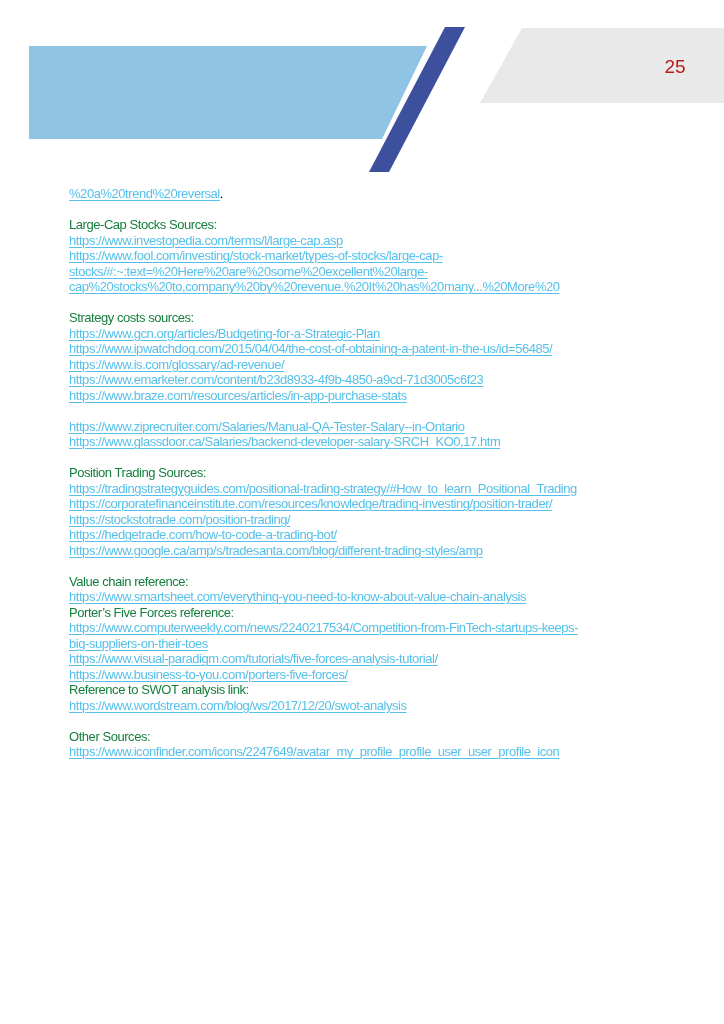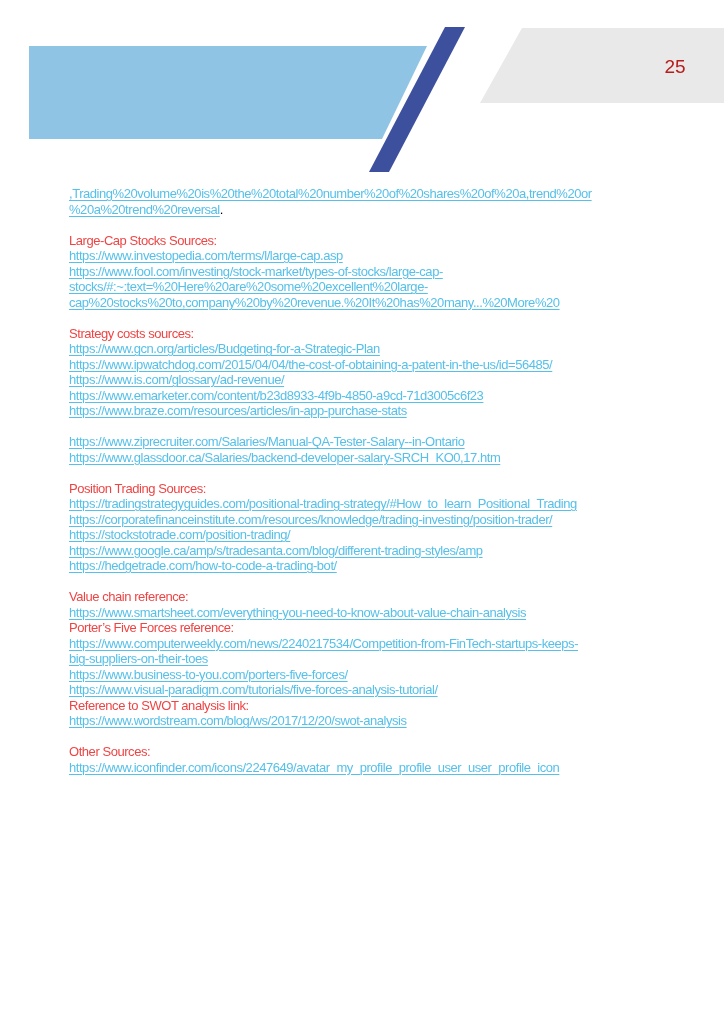--- a/index.html
+++ b/index.html
@@ -13,41 +13,40 @@
   .header-art { position:absolute; top:0; left:0; }
   .page-number {
     position:absolute; top:56px; left:645px; width:60px;
     text-align:center; font-size:19px; color:#b91c1c;
   }
   .refs {
     position:absolute; left:69px; top:186px; width:640px;
     font-size:13px; letter-spacing:-0.45px; color:#000000;
   }
   .row { height:15.5px; line-height:15.5px; white-space:nowrap; }
-  .heading { color:#ef4444; }
+  .heading { color:#15803d; }
   a.ref-link { display:block; color:var(--link,#55C0E9); cursor:pointer; text-decoration:none; }
   .u { text-decoration:underline; text-decoration-thickness:1px; text-underline-offset:2px; }
   .suffix { color:#000000; text-decoration:none; }
 </style>
 </head>
 <body>
 
 <div class="page">
 
   <svg class="header-art" width="724" height="200" viewBox="0 0 724 200" xmlns="http://www.w3.org/2000/svg">
     <polygon points="29,46 427,46 382,139 29,139" fill="#8FC4E4"></polygon>
     <polygon points="445,27 465,27 389,172 369,172" fill="#3D509E"></polygon>
     <polygon points="522,28 724,28 724,103 480,103" fill="#E9E9E9"></polygon>
   </svg>
 
   <div class="page-number">25</div>
 
   <main class="refs" id="refs">
       <a class="ref-link">
-        <div class="row"><span class="u">,Trading%20volume%20is%20the%20total%20number%20of%20shares%20of%20a,trend%20or</span></div>
         <div class="row"><span class="u">%20a%20trend%20reversal</span><span class="suffix">.</span></div>
       </a>
       <div class="row gap"></div>
       <div class="row heading">Large-Cap Stocks Sources:</div>
       <a class="ref-link">
         <div class="row"><span class="u">https://www.investopedia.com/terms/l/large-cap.asp</span></div>
       </a>
       <a class="ref-link">
         <div class="row"><span class="u">https://www.fool.com/investing/stock-market/types-of-stocks/large-cap-</span></div>
         <div class="row"><span class="u">stocks/#:~:text=%20Here%20are%20some%20excellent%20large-</span></div>
@@ -82,40 +81,40 @@
       <a class="ref-link">
         <div class="row"><span class="u">https://tradingstrategyguides.com/positional-trading-strategy/#How_to_learn_Positional_Trading</span></div>
       </a>
       <a class="ref-link">
         <div class="row"><span class="u">https://corporatefinanceinstitute.com/resources/knowledge/trading-investing/position-trader/</span></div>
       </a>
       <a class="ref-link">
         <div class="row"><span class="u">https://stockstotrade.com/position-trading/</span></div>
       </a>
       <a class="ref-link">
-        <div class="row"><span class="u">https://www.google.ca/amp/s/tradesanta.com/blog/different-trading-styles/amp</span></div>
+        <div class="row"><span class="u">https://hedgetrade.com/how-to-code-a-trading-bot/</span></div>
       </a>
       <a class="ref-link">
-        <div class="row"><span class="u">https://hedgetrade.com/how-to-code-a-trading-bot/</span></div>
+        <div class="row"><span class="u">https://www.google.ca/amp/s/tradesanta.com/blog/different-trading-styles/amp</span></div>
       </a>
       <div class="row gap"></div>
       <div class="row heading">Value chain reference:</div>
       <a class="ref-link">
         <div class="row"><span class="u">https://www.smartsheet.com/everything-you-need-to-know-about-value-chain-analysis</span></div>
       </a>
       <div class="row heading">Porter’s Five Forces reference:</div>
       <a class="ref-link">
         <div class="row"><span class="u">https://www.computerweekly.com/news/2240217534/Competition-from-FinTech-startups-keeps-</span></div>
         <div class="row"><span class="u">big-suppliers-on-their-toes</span></div>
       </a>
       <a class="ref-link">
-        <div class="row"><span class="u">https://www.business-to-you.com/porters-five-forces/</span></div>
+        <div class="row"><span class="u">https://www.visual-paradigm.com/tutorials/five-forces-analysis-tutorial/</span></div>
       </a>
       <a class="ref-link">
-        <div class="row"><span class="u">https://www.visual-paradigm.com/tutorials/five-forces-analysis-tutorial/</span></div>
+        <div class="row"><span class="u">https://www.business-to-you.com/porters-five-forces/</span></div>
       </a>
       <div class="row heading">Reference to SWOT analysis link:</div>
       <a class="ref-link">
         <div class="row"><span class="u">https://www.wordstream.com/blog/ws/2017/12/20/swot-analysis</span></div>
       </a>
       <div class="row gap"></div>
       <div class="row heading">Other Sources:</div>
       <a class="ref-link">
         <div class="row"><span class="u">https://www.iconfinder.com/icons/2247649/avatar_my_profile_profile_user_user_profile_icon</span></div>
       </a>

